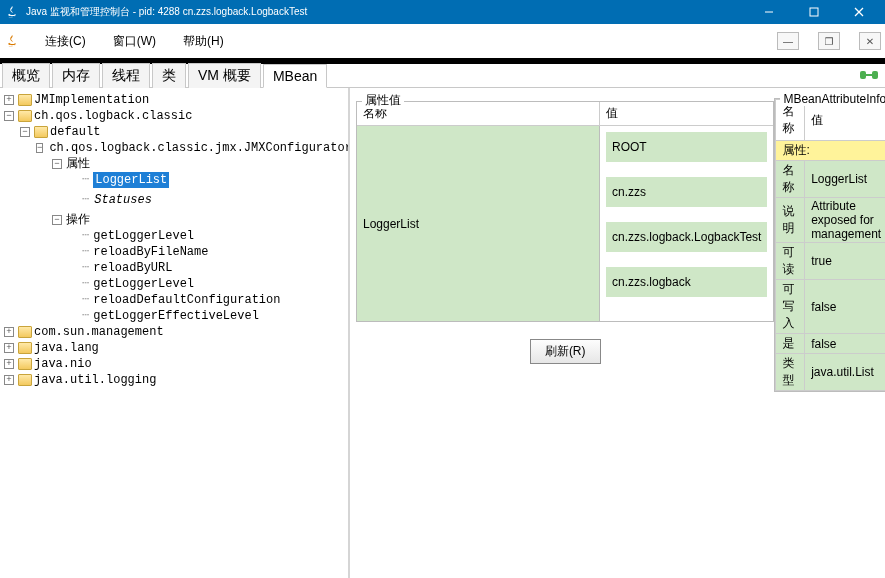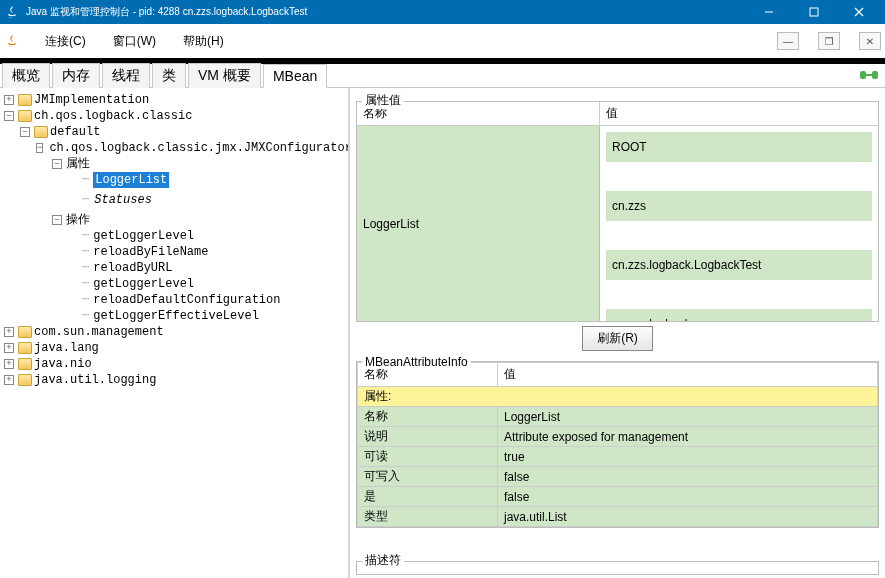--- a/index.html
+++ b/index.html
@@ -80,21 +80,21 @@
 }
 .left-pane {
   width:350px;
   border-right:2px solid #d5d5d5;
   overflow:auto;
   padding:4px 2px;
 }
 .right-pane {
   flex:1;
   display:flex;
-  flex-direction:column;
+  flex-direction:row;
   padding:4px 6px 4px 6px;
   overflow:hidden;
 }
 .tree { font-family: "SimSun","Courier New",monospace; font-size:12px; }
 .tree ul { list-style:none; padding-left:16px; }
 .tree li { white-space:nowrap; line-height:16px; }
 .tree .row { display:flex; align-items:center; gap:2px; }
 .tree .tw {
   width:10px; height:10px; border:1px solid #888; font-size:9px; line-height:8px;
   text-align:center; cursor:default; background:#fff; color:#555; margin-right:2px;
@@ -125,27 +125,27 @@
   width:243px; background:#cfe7c7; border-right:1px solid #bcbcbc;
   display:flex; align-items:center; padding-left:6px;
 }
 .attr-body .val-cell {
   flex:1; background:#fff; display:flex; position:relative;
 }
 .val-scroll {
   flex:1; overflow-y:scroll; padding:6px;
 }
 .val-item {
-  background:#cfe7c7; border:none; padding:8px 6px; margin-bottom:29px;
+  background:#cfe7c7; border:none; padding:8px 6px; margin-bottom:15px;
 }
 
 .refresh-row { text-align:center; padding:4px 0; }
 .refresh-btn {
   border:1px solid #888; background:linear-gradient(#fdfdfd,#e6e6e6);
-  padding:3px 14px; cursor:default; font-size:12px;
+  padding:3px 14px; cursor:default; font-size:12px;margin-top:13px;
 }
 
 .info-table { width:100%; border:1px solid #bcbcbc; border-collapse:collapse; }
 .info-table th {
   text-align:left; font-weight:normal; padding:3px 6px; border:1px solid #ccc; background:#fff;
 }
 .info-table td { padding:1px 6px; border:1px solid #ccc; }
 .row-highlight { background:#fff39a; }
 .row-green { background:#cfe7c7; }
 .col-name { width:140px; }

